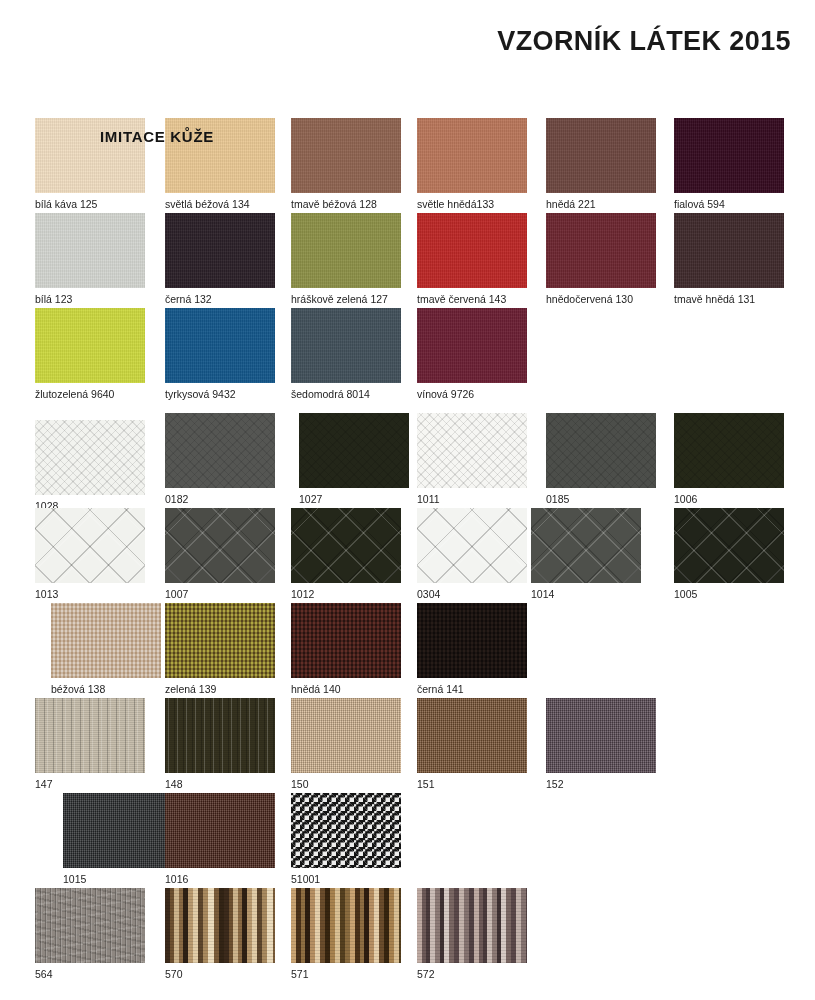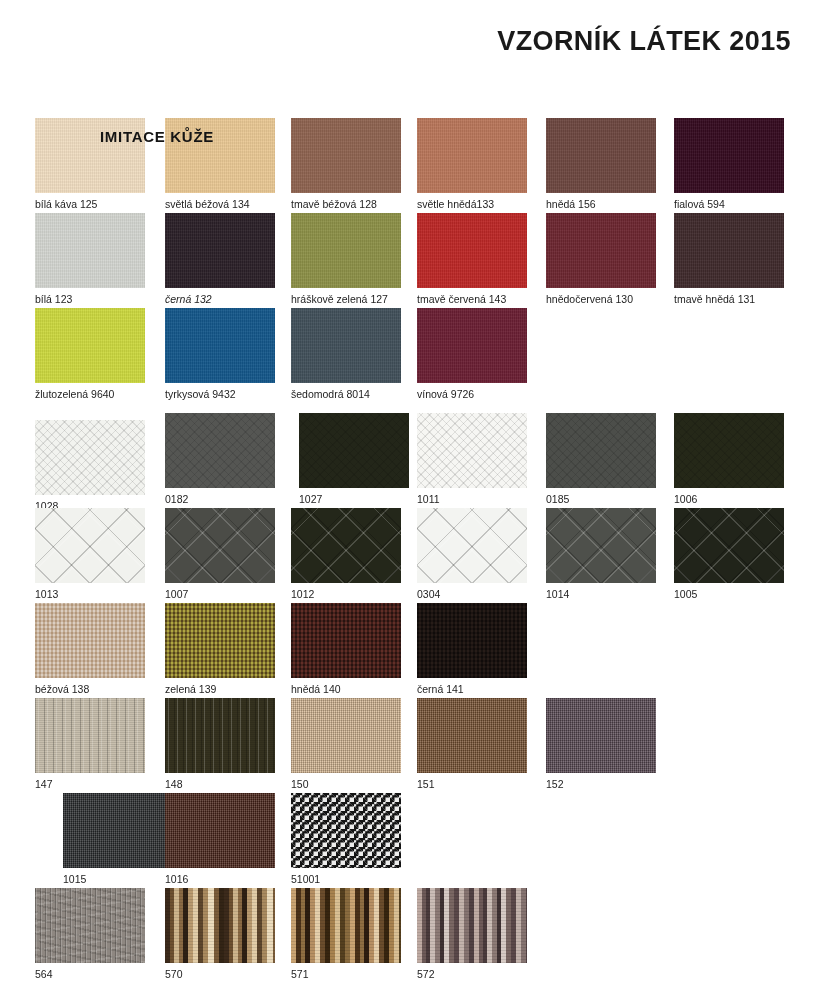--- a/index.html
+++ b/index.html
@@ -190,33 +190,33 @@
         <div class="swatch-cell" style="left: 256px;">
           <div class="swatch-chip tex-grain" style="background-color: rgb(142, 99, 80);"></div>
           <div class="swatch-label">tmavě béžová 128</div>
         </div>
         <div class="swatch-cell" style="left: 382px;">
           <div class="swatch-chip tex-grain" style="background-color: rgb(185, 118, 90);"></div>
           <div class="swatch-label">světle hnědá133</div>
         </div>
         <div class="swatch-cell" style="left: 511px;">
           <div class="swatch-chip tex-grain" style="background-color: rgb(109, 71, 64);"></div>
-          <div class="swatch-label">hnědá 156</div>
+          <div class="swatch-label">hnědá 221</div>
         </div>
         <div class="swatch-cell" style="left: 639px;">
           <div class="swatch-chip tex-grain" style="background-color: rgb(53, 11, 32);"></div>
           <div class="swatch-label">fialová 594</div>
         </div>
       </div>
       <div class="swatch-row" style="top: 213px;">
         <div class="swatch-cell" style="left: 0px;">
           <div class="swatch-chip tex-grain" style="background-color: rgb(211, 213, 208);"></div>
           <div class="swatch-label">bílá 123</div>
         </div>
-        <div class="swatch-cell" style="left: 130px; font-style: italic;">
+        <div class="swatch-cell" style="left: 130px;">
           <div class="swatch-chip tex-grain" style="background-color: rgb(43, 32, 40);"></div>
           <div class="swatch-label">černá 132</div>
         </div>
         <div class="swatch-cell" style="left: 256px;">
           <div class="swatch-chip tex-grain" style="background-color: rgb(140, 144, 71);"></div>
           <div class="swatch-label">hráškově zelená 127</div>
         </div>
         <div class="swatch-cell" style="left: 382px;">
           <div class="swatch-chip tex-grain" style="background-color: rgb(188, 39, 38);"></div>
           <div class="swatch-label">tmavě červená 143</div>
@@ -284,31 +284,31 @@
           <div class="swatch-label">1007</div>
         </div>
         <div class="swatch-cell" style="left: 256px;">
           <div class="swatch-chip tex-quilt" style="background-color: rgb(36, 39, 26);"></div>
           <div class="swatch-label">1012</div>
         </div>
         <div class="swatch-cell" style="left: 382px;">
           <div class="swatch-chip tex-quilt" style="background-color: rgb(243, 244, 241);"></div>
           <div class="swatch-label">0304</div>
         </div>
-        <div class="swatch-cell" style="left: 511px;">
+        <div class="swatch-cell" style="left: 496px;">
           <div class="swatch-chip tex-quilt" style="background-color: rgb(78, 80, 75);"></div>
           <div class="swatch-label">1014</div>
         </div>
         <div class="swatch-cell" style="left: 639px;">
           <div class="swatch-chip tex-quilt" style="background-color: rgb(33, 36, 26);"></div>
           <div class="swatch-label">1005</div>
         </div>
       </div>
       <div class="swatch-row" style="top: 603px;">
-        <div class="swatch-cell" style="left: 0px;">
+        <div class="swatch-cell" style="left: 16px;">
           <div class="swatch-chip tex-burlap" style="background-color: rgb(203, 184, 164);"></div>
           <div class="swatch-label">béžová 138</div>
         </div>
         <div class="swatch-cell" style="left: 130px;">
           <div class="swatch-chip tex-burlap" style="background-color: rgb(139, 126, 50);"></div>
           <div class="swatch-label">zelená 139</div>
         </div>
         <div class="swatch-cell" style="left: 256px;">
           <div class="swatch-chip tex-burlap" style="background-color: rgb(74, 35, 29);"></div>
           <div class="swatch-label">hnědá 140</div>

